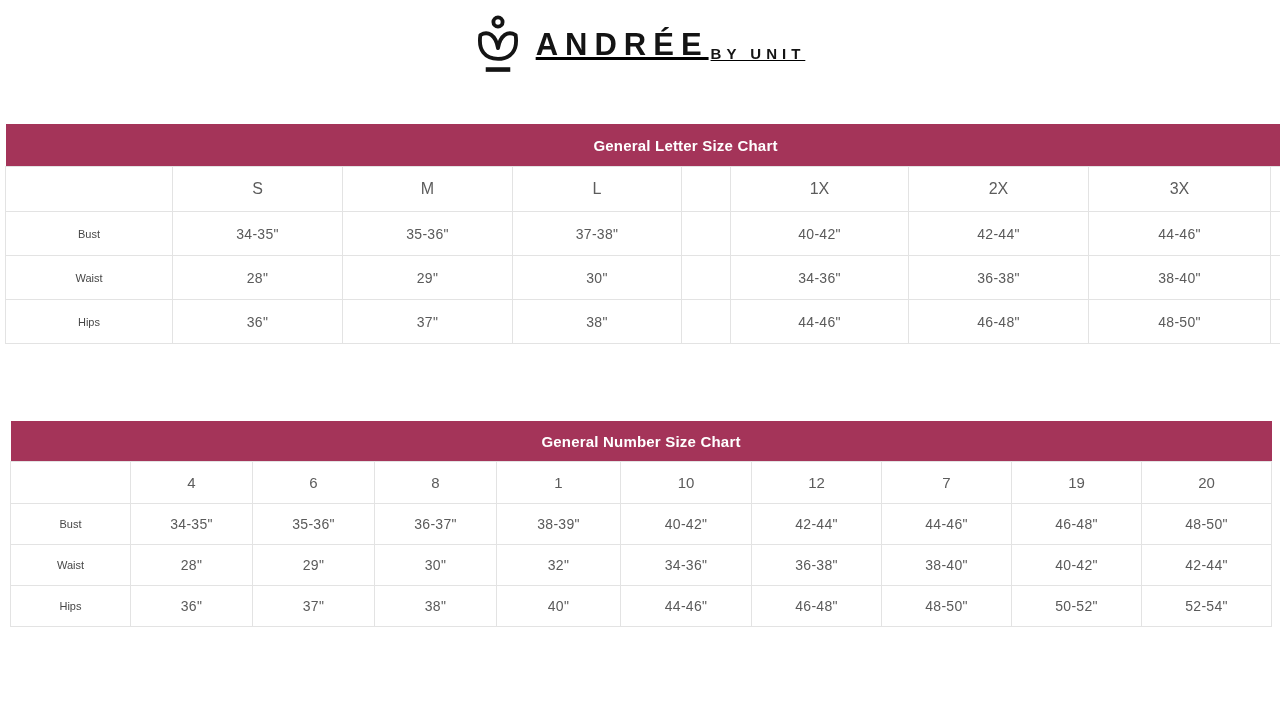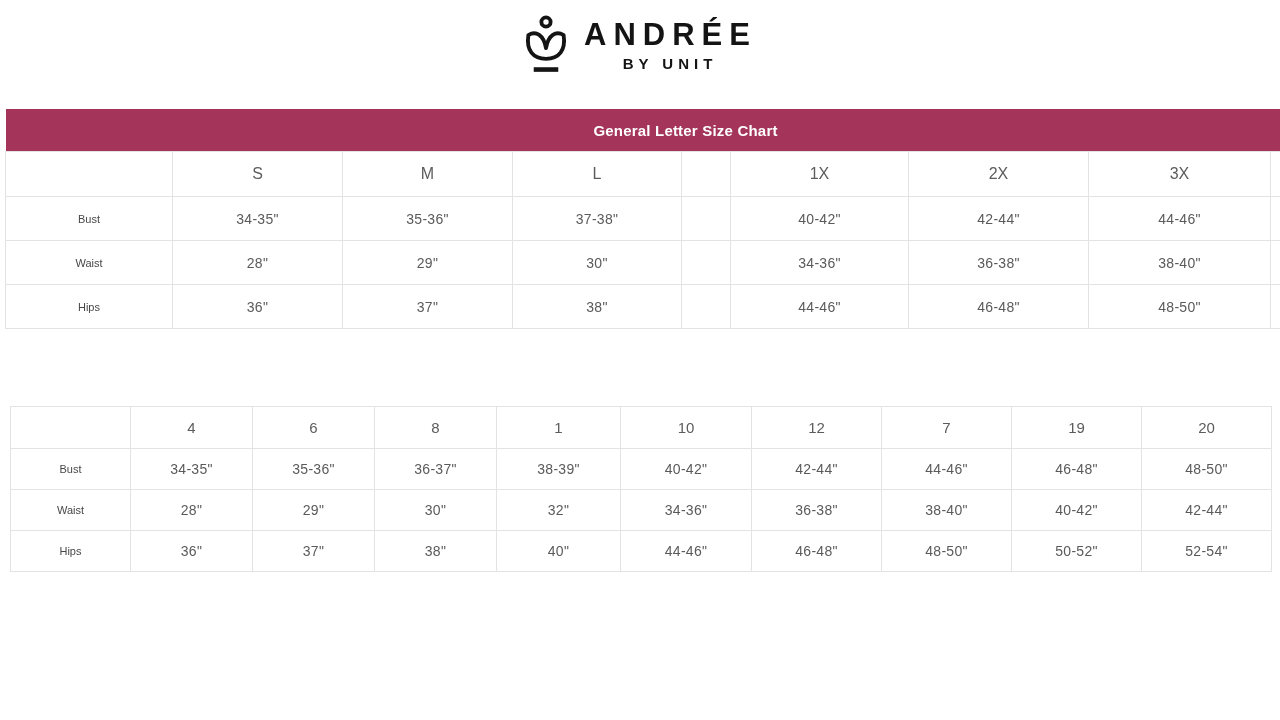--- a/index.html
+++ b/index.html
@@ -17,22 +17,23 @@
     display: flex;
     justify-content: center;
     align-items: center;
     gap: 12px;
     margin-top: 13px;
     height: 64px;
   }
   .logo-icon svg { display: block; }
   .brand {
     display: flex;
-    flex-direction: column;
-    align-items: center;
+    flex-direction: row;
+    align-items: flex-end;
+    text-decoration: underline;
   }
   .brand-name {
     font-size: 31px;
     font-weight: 700;
     letter-spacing: 7px;
     color: #141414;
     line-height: 1.1;
     text-indent: 3px; 
   }
   .brand-sub {
@@ -42,21 +43,21 @@
     color: #141414;
     margin-top: 3px;
     text-indent: 2px;
   }
 
   
   .letter-wrap {
     margin-left: 5px;
     width: 1275px;
     overflow: hidden;   
-    margin-top: 32px;
+    margin-top: 47px;
   }
   .number-wrap {
     margin-left: 10px;
     margin-top: 77px;
   }
   table.size-table {
     border-collapse: collapse;
     table-layout: fixed;
     background: #ffffff;
   }
@@ -195,20 +196,23 @@
         <col style="width: 122px;">
         <col style="width: 122px;">
         <col style="width: 124px;">
         <col style="width: 131px;">
         <col style="width: 130px;">
         <col style="width: 130px;">
         <col style="width: 130px;">
         <col style="width: 130px;">
       </colgroup>
       <thead>
+        <tr>
+          <th colspan="10" class="title-bar" style="background: rgb(164, 52, 89); color: rgb(255, 255, 255);">General Number Size Chart</th>
+        </tr>
         <tr class="head-row">
           <td class="col-header"></td>
           <td class="col-header">4</td>
           <td class="col-header">6</td>
           <td class="col-header">8</td>
           <td class="col-header">1</td>
           <td class="col-header">10</td>
           <td class="col-header">12</td>
           <td class="col-header">7</td>
           <td class="col-header">19</td>

